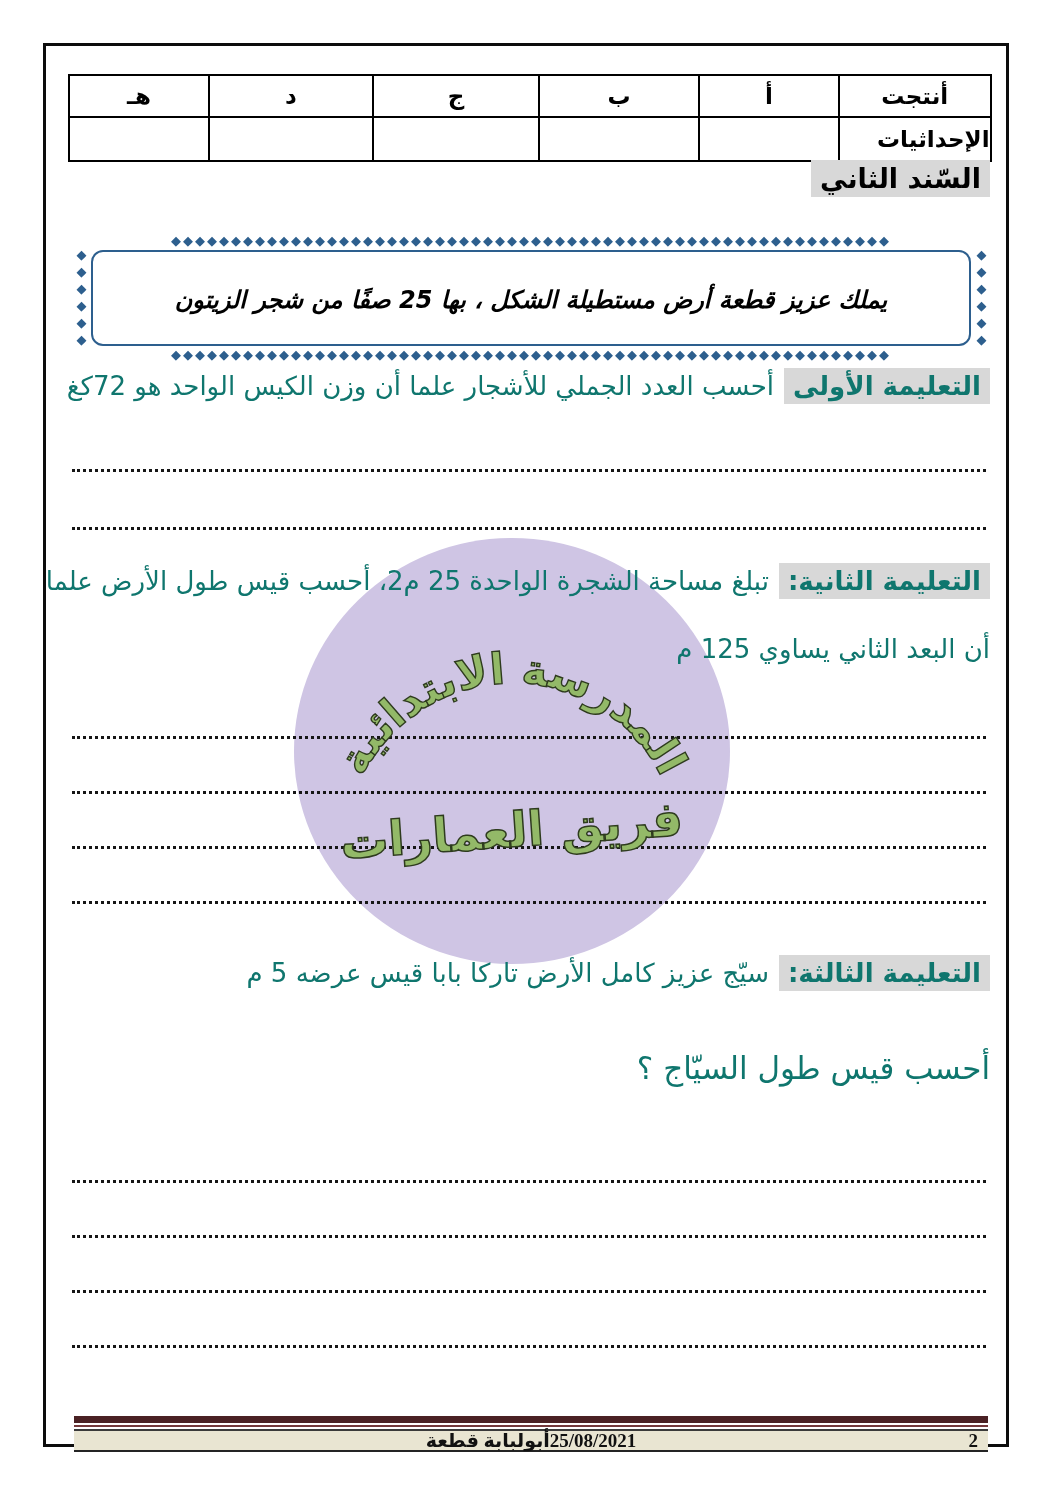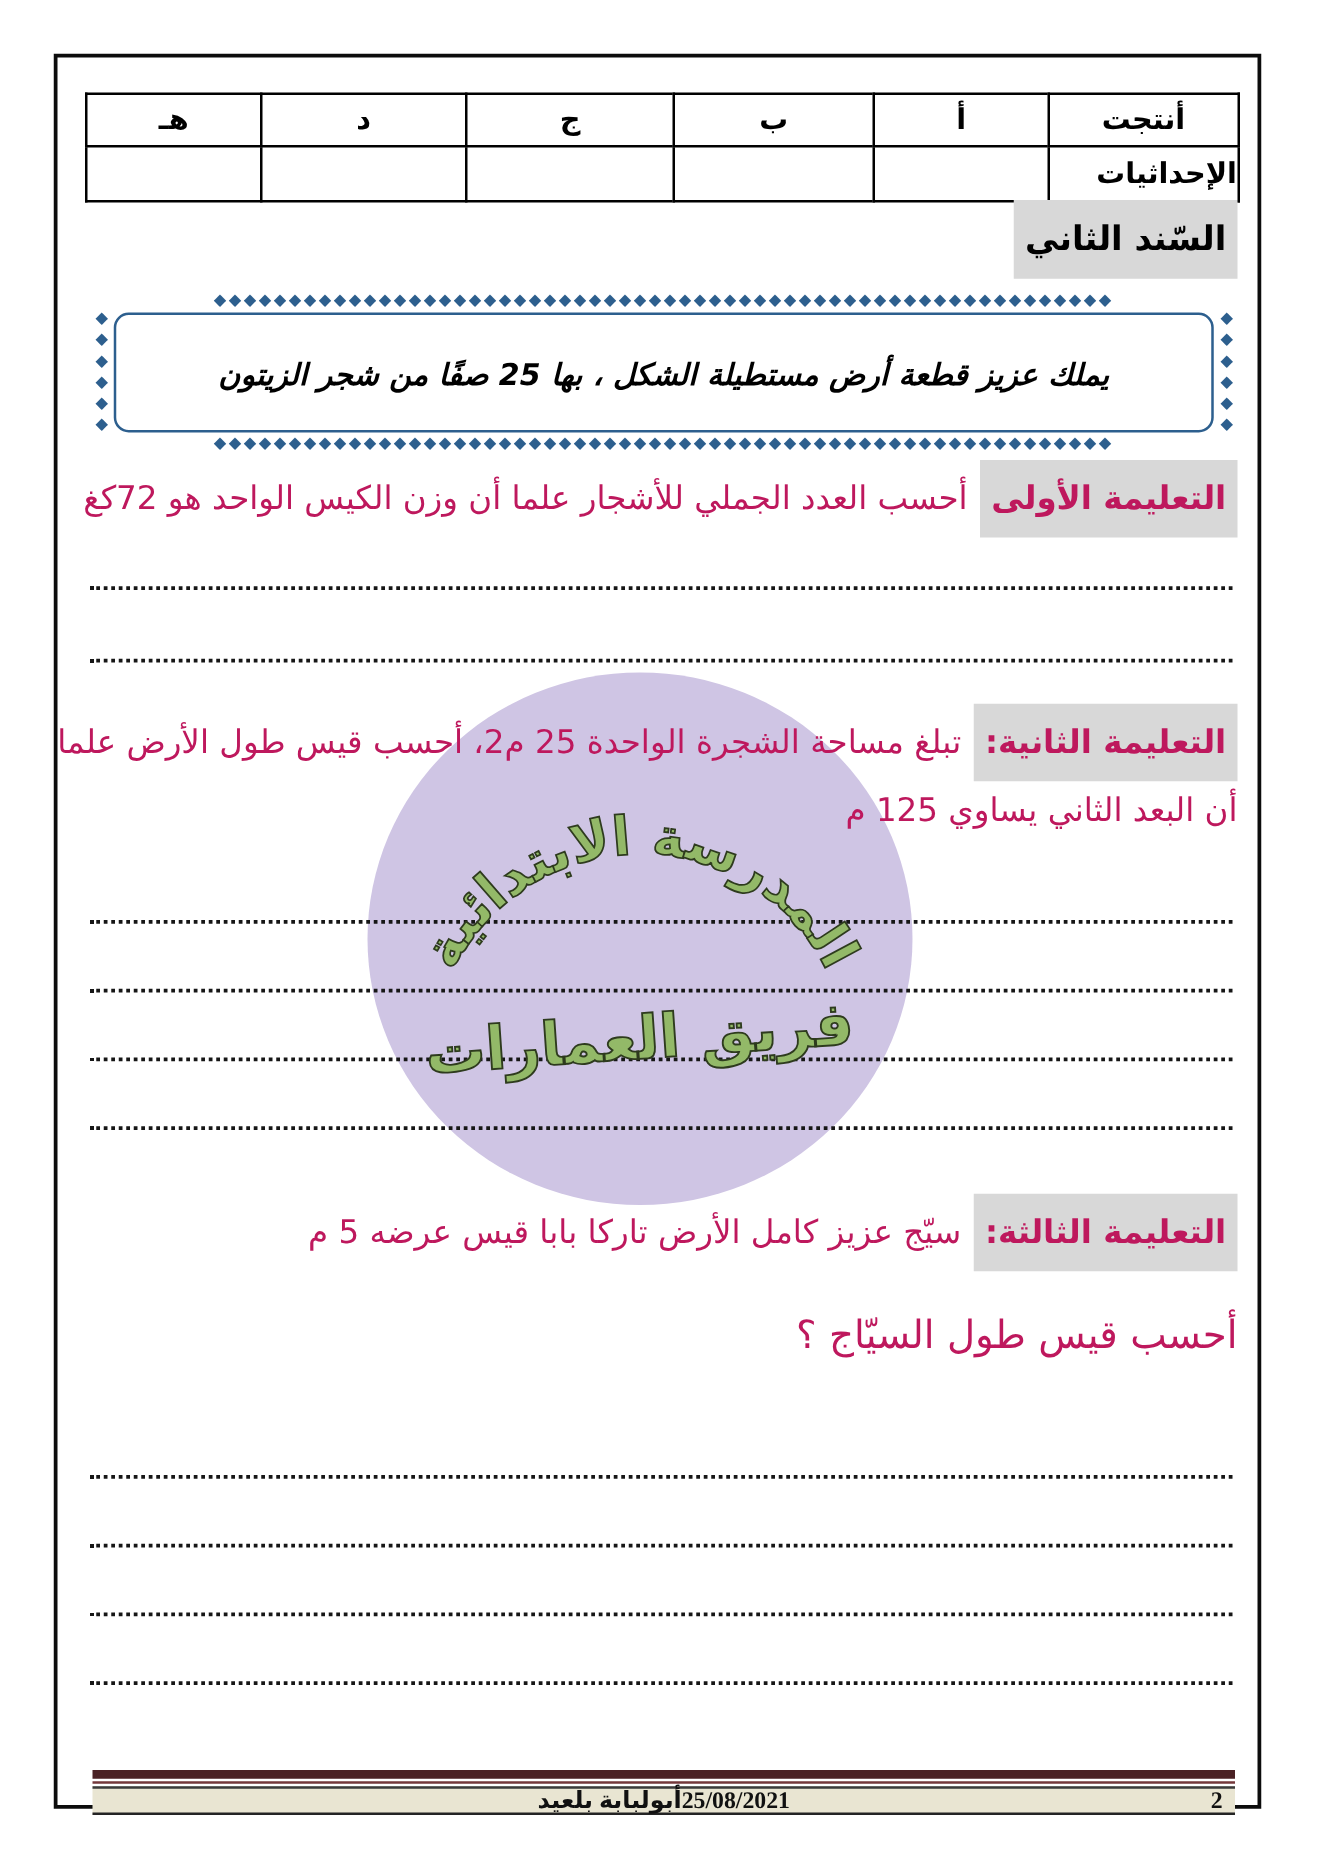--- a/index.html
+++ b/index.html
@@ -7,39 +7,39 @@
   .page{position:relative;width:1054px;height:1490px;background:#ffffff;overflow:hidden;}
   .page-border{position:absolute;left:43px;top:43px;width:960px;height:1398px;border:3px solid #0c0c0c;}
 
   
   .grading{position:absolute;left:68px;top:74px;border-collapse:collapse;table-layout:fixed;z-index:4;}
   .grading th,.grading td{border:2.5px solid #000;text-align:center;vertical-align:middle;
     font-weight:bold;font-size:23px;color:#000;padding:0;}
   .grading th{height:40px;}
   .grading td{height:42px;padding-left:37px;}
 
-  .chip{background:#d8d8d8;display:inline-block;padding:16px 9px;}
+  .chip{background:#d8d8d8;display:inline-block;padding:3px 9px;}
   .section-title{position:absolute;right:64px;top:160px;font-size:27px;font-weight:bold;z-index:4;}
 
   
   .problem-box{position:absolute;left:74px;top:235px;width:914px;height:126px;z-index:3;}
   .diamonds{position:absolute;color:#2d5f8e;overflow:hidden;white-space:nowrap;user-select:none;}
   .diamonds.h{left:0;right:0;height:16px;font-size:13px;line-height:15px;letter-spacing:2px;text-align:center;}
   .diamonds.top{top:-2px;}
   .diamonds.bottom{bottom:-2px;}
   .diamonds.v{top:12px;bottom:12px;width:16px;writing-mode:vertical-rl;font-size:13px;line-height:15px;letter-spacing:2px;text-align:center;}
   .diamonds.left{left:-1px;}
   .diamonds.right{right:-1px;}
   .problem-inner{position:absolute;left:17px;right:17px;top:15px;bottom:15px;
     border:2px solid #2d5f8e;border-radius:12px;}
   .problem-text{position:absolute;left:20px;right:20px;top:14px;bottom:10px;display:flex;
     flex-direction:column;justify-content:center;gap:10px;text-align:center;
     font-weight:bold;font-size:24px;color:#000;font-style:italic;}
 
-  .line{position:absolute;right:64px;white-space:nowrap;text-align:left;color:#be185d;z-index:4;}
+  .line{position:absolute;right:64px;white-space:nowrap;text-align:left;color:#0f766e;z-index:4;}
   .inst{font-size:26px;}
   .inst .chip{margin-left:10px;font-weight:bold;}
   .q{font-size:31px;}
 
   .dots{position:absolute;left:72px;width:914px;height:14px;border-bottom:3.5px dotted #161616;z-index:2;}
 
   .wm{position:absolute;left:293px;top:537px;z-index:0;}
   .wm-text{position:absolute;left:293px;top:537px;z-index:3;pointer-events:none;}
 
   
@@ -137,16 +137,16 @@
   <div class="line q" style="top:1050px;" dir="rtl">أحسب قيس طول السيّاج ؟</div>
 
   <div class="dots" style="top:1166px;"></div>
   <div class="dots" style="top:1221px;"></div>
   <div class="dots" style="top:1276px;"></div>
   <div class="dots" style="top:1331px;"></div>
 
   <div class="f-bar1"></div>
   <div class="f-bar2"></div>
   <div class="f-strip">
-    <span dir="rtl"><span>25/08/2021</span><span>أبولبابة بلعيد</span></span>
+    <span dir="rtl"><span>25/08/2021</span><span>أبولبابة قطعة</span></span>
     <span class="f-page">2</span>
   </div>
 </div>
 
 </body></html>

